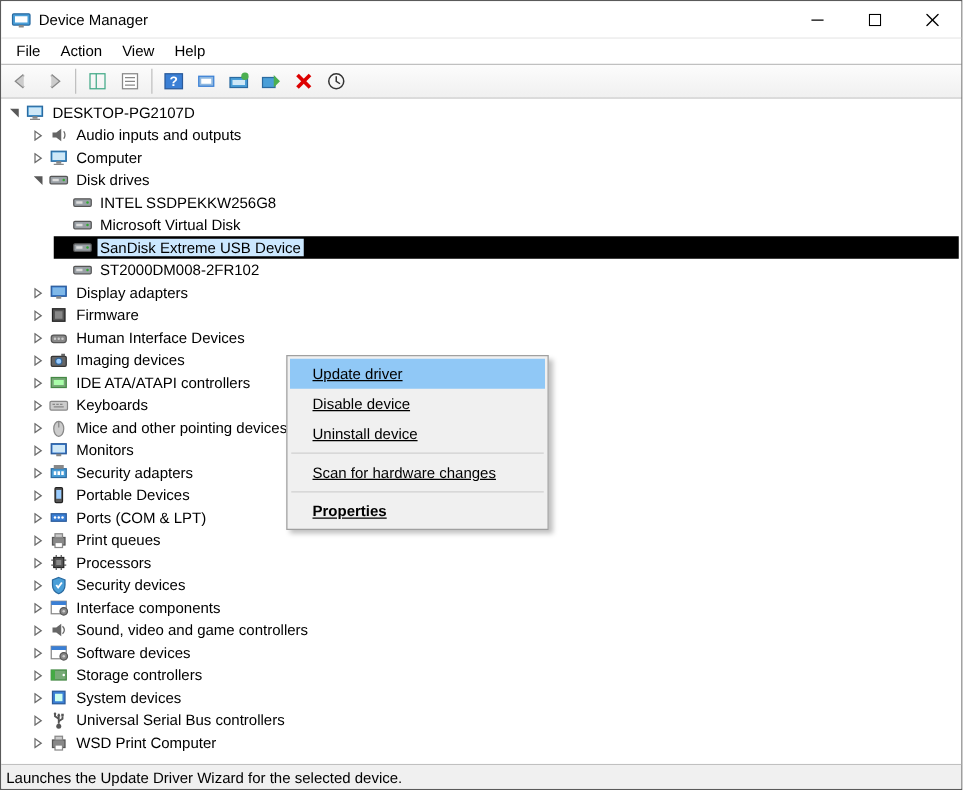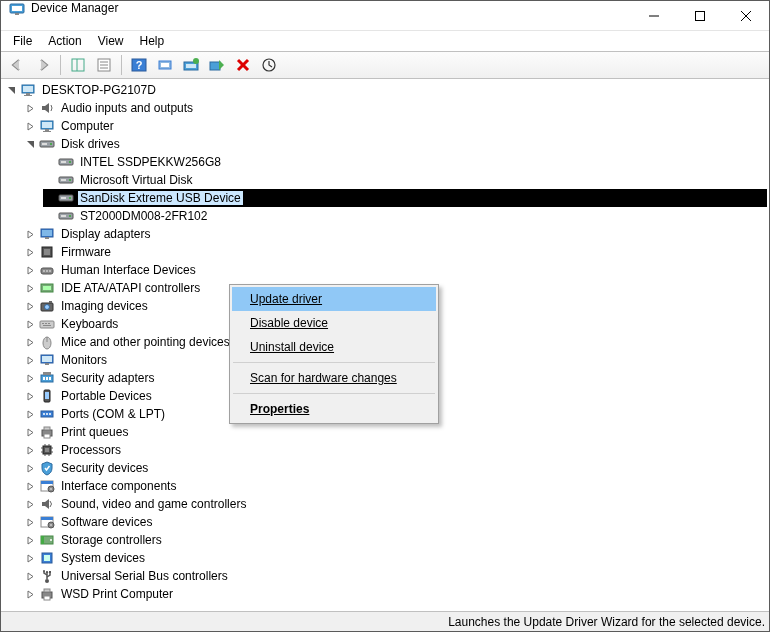--- a/index.html
+++ b/index.html
@@ -13,21 +13,21 @@
   .window {
     width: 770px; height: 632px;
     background: #fff;
     border: 1px solid #5a5a5a;
     display: flex; flex-direction: column;
     position: relative;
   }
   
   .titlebar {
     height: 30px;
-    display: flex; align-items: flex-start;
+    display: flex; align-items: center;
     padding: 0 0 0 8px;
     background: #fff;
     border-bottom: 1px solid #e5e5e5;
   }
   .titlebar .title-icon {
     width: 16px; height: 16px; margin-right: 6px;
     display: inline-flex; align-items: center; justify-content: center;
   }
   .titlebar .title-text { flex: 0 0 auto; }
   .titlebar .spacer { flex: 1; }
@@ -131,21 +131,21 @@
     height: 1px; background: #d0d0d0;
     margin: 3px 1px;
   }
   
   .statusbar {
     height: 20px;
     border-top: 1px solid #c0c0c0;
     padding: 2px 4px;
     font-size: 12px;
     background: #f0f0f0;
-    display: flex; align-items: center; justify-content: flex-end;
+    display: flex; align-items: center;
   }
   
   svg { display: block; }
 </style>
 </head>
 <body>
 
 <div class="window">
 
   <div class="titlebar">
@@ -429,42 +429,42 @@
             </li>
             <li class="node">
               <div class="row">
                 <span class="twisty">
                   <svg width="9" height="9">
                     <path d="M2 1 L7 4.5 L2 8 Z" fill="none" stroke="#6e6e6e"></path>
                   </svg>
                 </span>
                 <span class="node-icon">
                   <svg width="16" height="16">
-                    <rect x="2" y="4" width="12" height="8" fill="#7a7" stroke="#484"></rect>
-                    <rect x="4" y="6" width="8" height="4" fill="#afa"></rect>
-                  </svg>
-                </span>
-                <span class="node-label">IDE ATA/ATAPI controllers</span>
-              </div>
-            </li>
-            <li class="node">
-              <div class="row">
-                <span class="twisty">
-                  <svg width="9" height="9">
-                    <path d="M2 1 L7 4.5 L2 8 Z" fill="none" stroke="#6e6e6e"></path>
-                  </svg>
-                </span>
-                <span class="node-icon">
-                  <svg width="16" height="16">
                     <rect x="2" y="5" width="12" height="8" rx="1" fill="#666" stroke="#333"></rect>
                     <circle cx="8" cy="9" r="2.5" fill="#9cf" stroke="#369"></circle>
                     <rect x="10" y="3" width="3" height="2" fill="#666"></rect>
                   </svg>
                 </span>
                 <span class="node-label">Imaging devices</span>
+              </div>
+            </li>
+            <li class="node">
+              <div class="row">
+                <span class="twisty">
+                  <svg width="9" height="9">
+                    <path d="M2 1 L7 4.5 L2 8 Z" fill="none" stroke="#6e6e6e"></path>
+                  </svg>
+                </span>
+                <span class="node-icon">
+                  <svg width="16" height="16">
+                    <rect x="2" y="4" width="12" height="8" fill="#7a7" stroke="#484"></rect>
+                    <rect x="4" y="6" width="8" height="4" fill="#afa"></rect>
+                  </svg>
+                </span>
+                <span class="node-label">IDE ATA/ATAPI controllers</span>
               </div>
             </li>
             <li class="node">
               <div class="row">
                 <span class="twisty">
                   <svg width="9" height="9">
                     <path d="M2 1 L7 4.5 L2 8 Z" fill="none" stroke="#6e6e6e"></path>
                   </svg>
                 </span>
                 <span class="node-icon">

